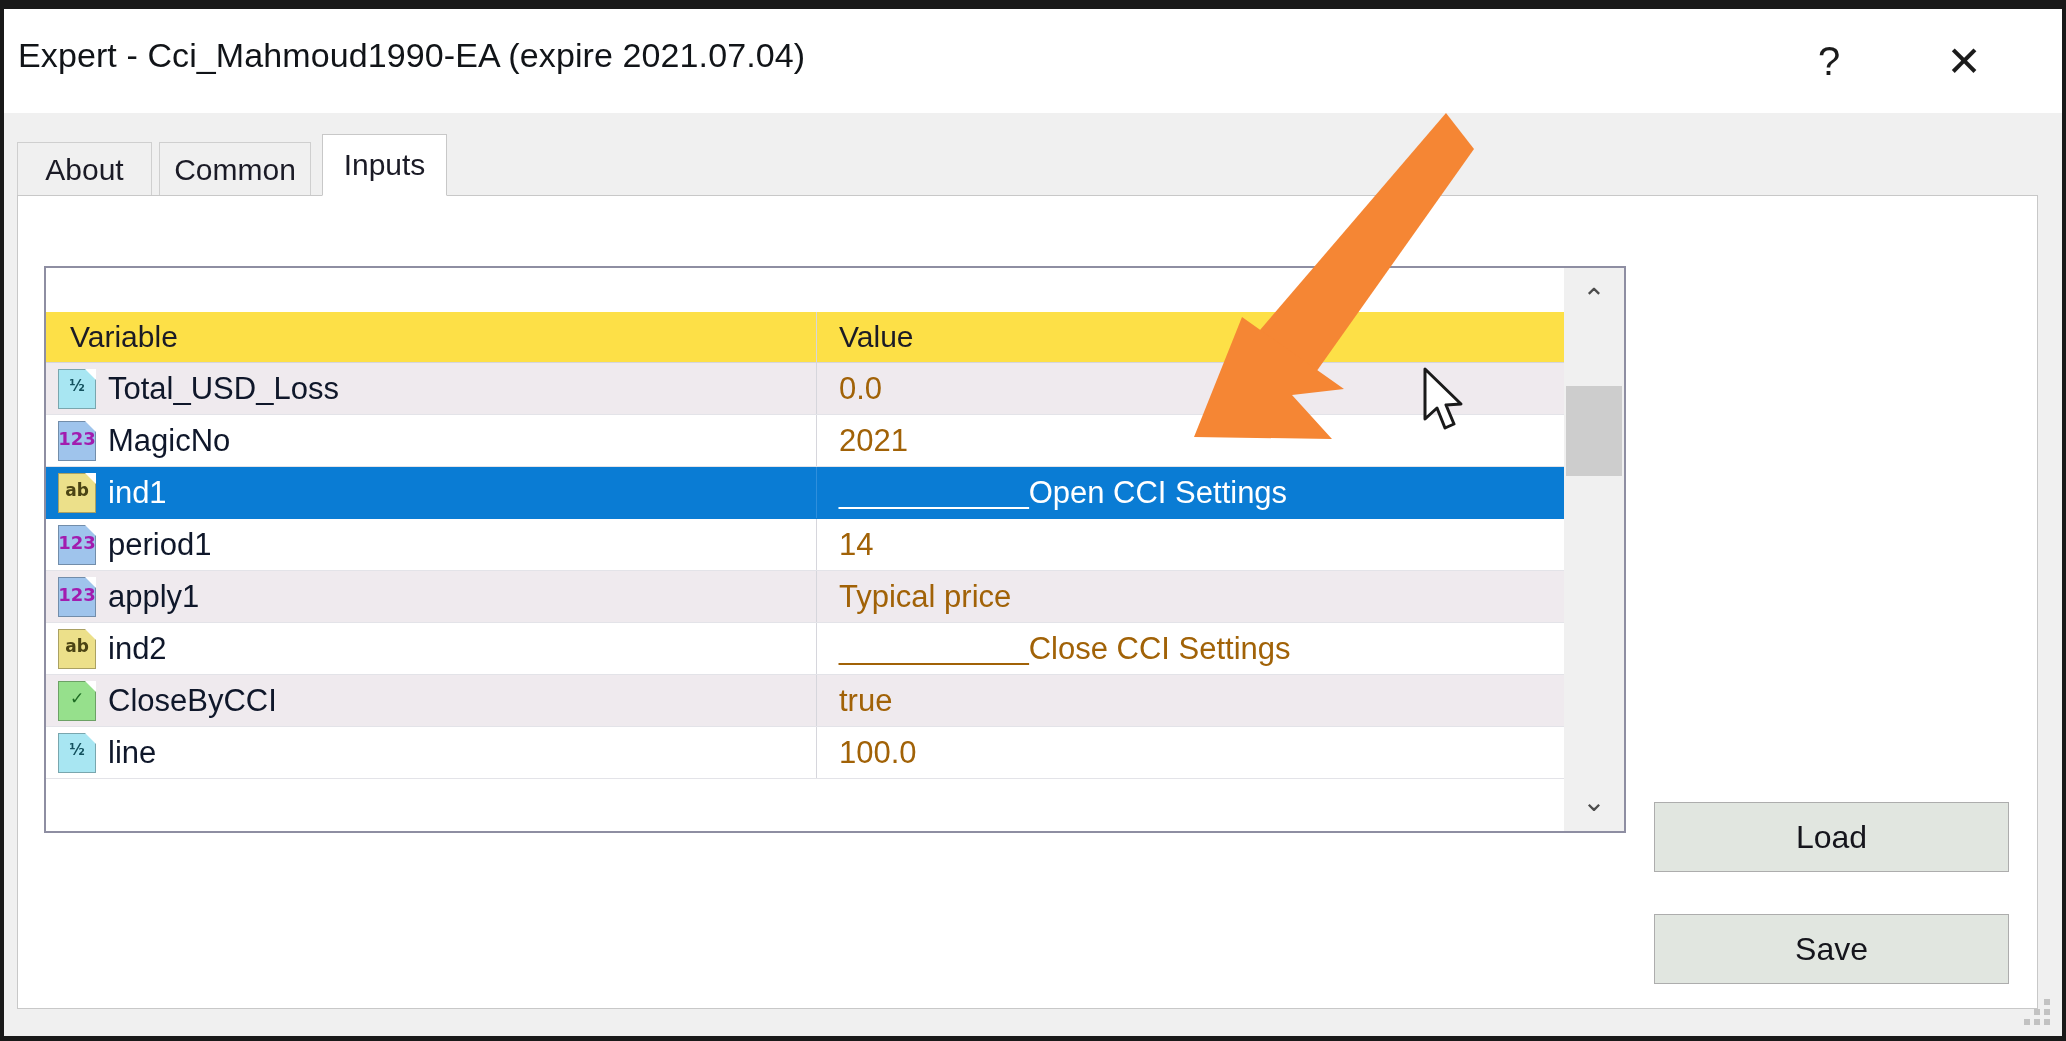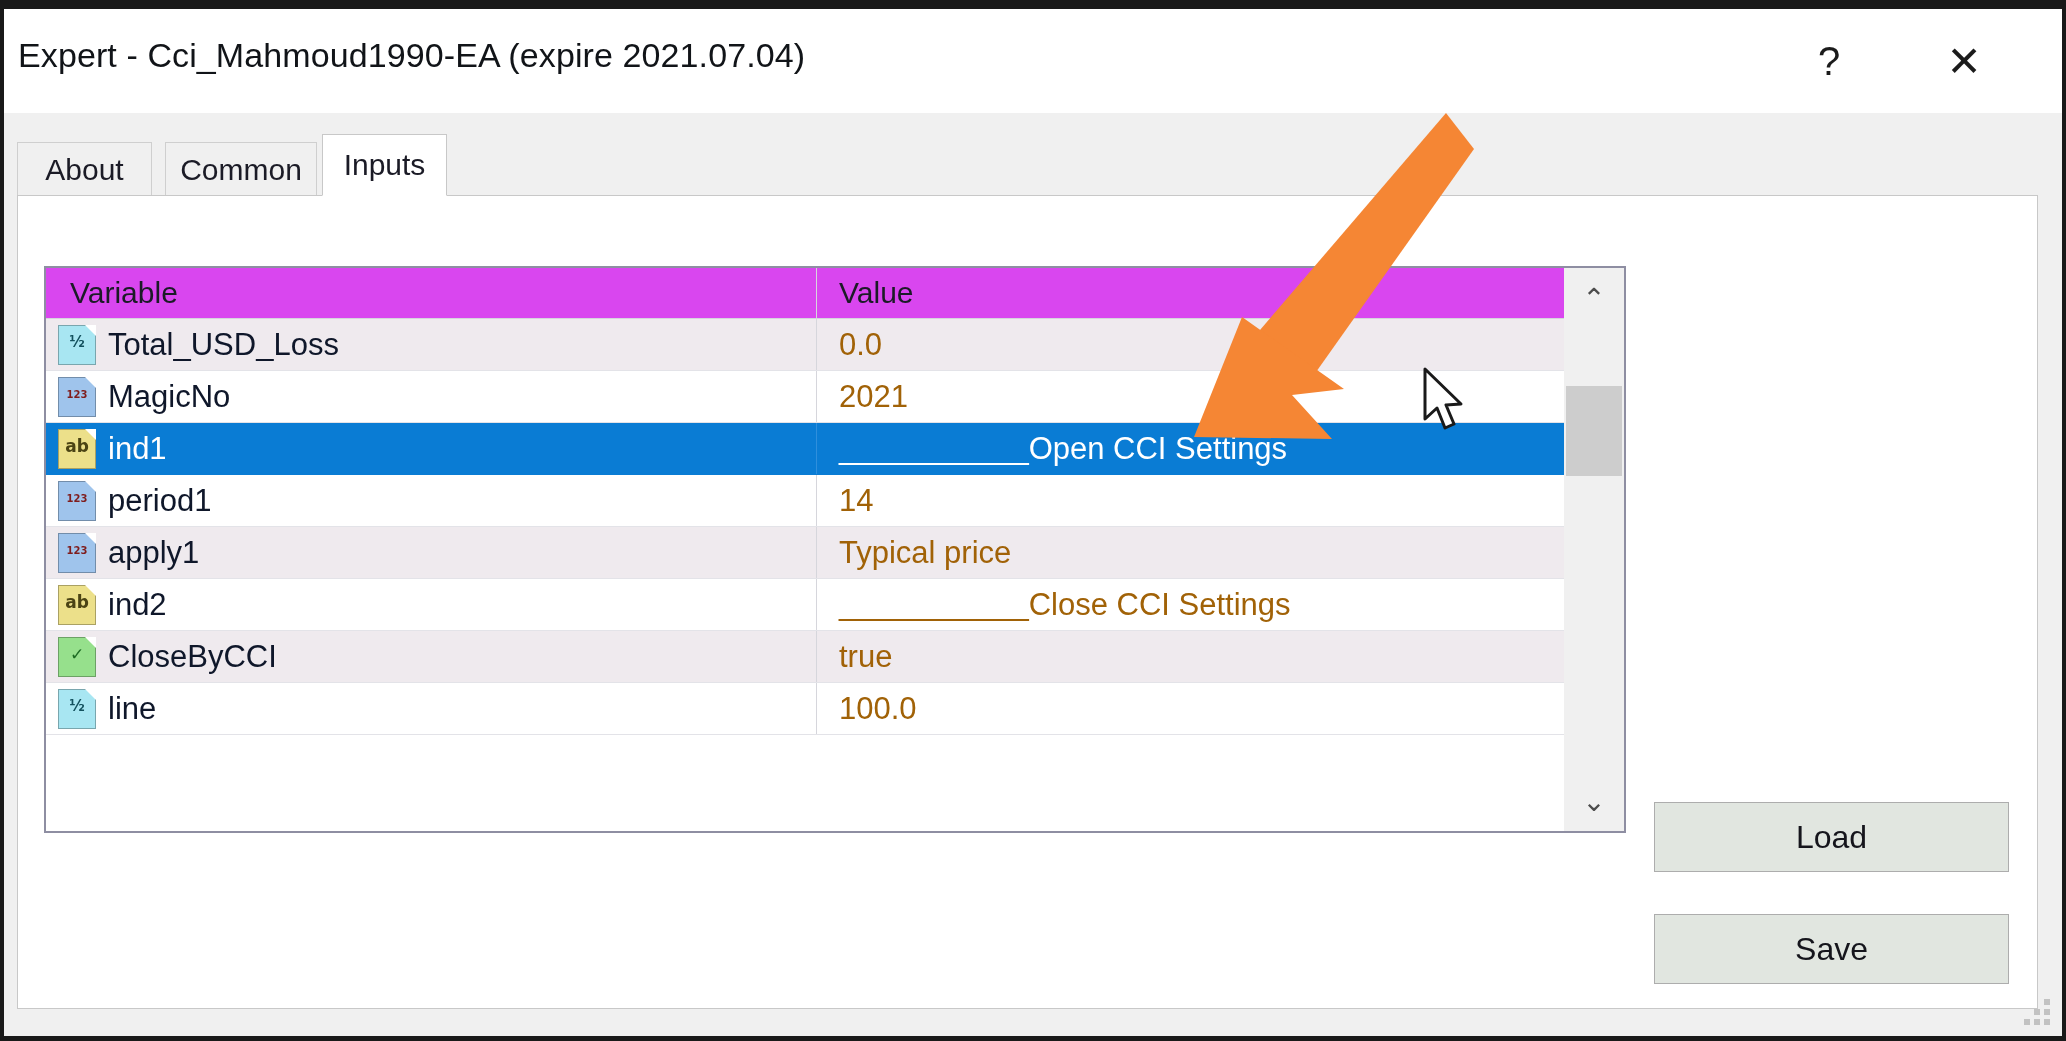--- a/index.html
+++ b/index.html
@@ -93,21 +93,21 @@
   }
   .tab.active {
     top: 0;
     height: 62px;
     background: #ffffff;
     border: 1px solid #c8c8c8;
     border-bottom: 1px solid #ffffff;
     z-index: 4;
   }
   #tab-about  { left: 0px;   width: 135px; }
-  #tab-common { left: 148px; width: 152px; }
+  #tab-common { left: 142px; width: 152px; }
   #tab-inputs { left: 305px; width: 125px; }
 
   
   #tabpanel {
     position: absolute;
     left: 13px;
     top: 81px;
     width: 2021px;
     height: 814px;
     box-sizing: border-box;
@@ -137,21 +137,22 @@
     position: relative;
     height: 52px;
     box-sizing: border-box;
     border-bottom: 1px solid #e3e3e8;
     display: flex;
     align-items: center;
   }
   .grid-row.header {
     height: 51px;
     border-bottom: 1px solid #d5d5dc;
-    background: #d946ef;
+    background: #fde047;
+    margin-top: 44px;
   }
   .grid-row.alt  { background: #efeaee; }
   .grid-row.norm { background: #ffffff; }
   .grid-row.selected {
     background: #0a7cd4;
     border-bottom: 1px solid #0a7cd4;
   }
   .cell-var {
     position: relative;
     width: 771px;
@@ -224,21 +225,21 @@
     font-family: "DejaVu Sans", sans-serif;
     line-height: 1;
   }
   
   .ico-double .sheet { background: #a8e6f2; }
   .ico-double .fold  { border-top: 11px solid #ffffff; }
   .ico-double .glyph { color: #13515e; }
   
   .ico-int .sheet { background: #9fc4ec; }
   .ico-int .fold  { border-top: 11px solid #ffffff; }
-  .ico-int .glyph { color: #7f1d1d; font-size: 10px; }
+  .ico-int .glyph { color: #a21caf; font-size: 18px; }
   
   .ico-string .sheet { background: #ece08a; }
   .ico-string .fold  { border-top: 11px solid #ffffff; }
   .ico-string .glyph { color: #4b4414; font-size: 17px; }
   
   .ico-bool .sheet { background: #96e08c; }
   .ico-bool .fold  { border-top: 11px solid #ffffff; }
   .ico-bool .glyph { color: #1d6b23; font-size: 17px; }
 
   

